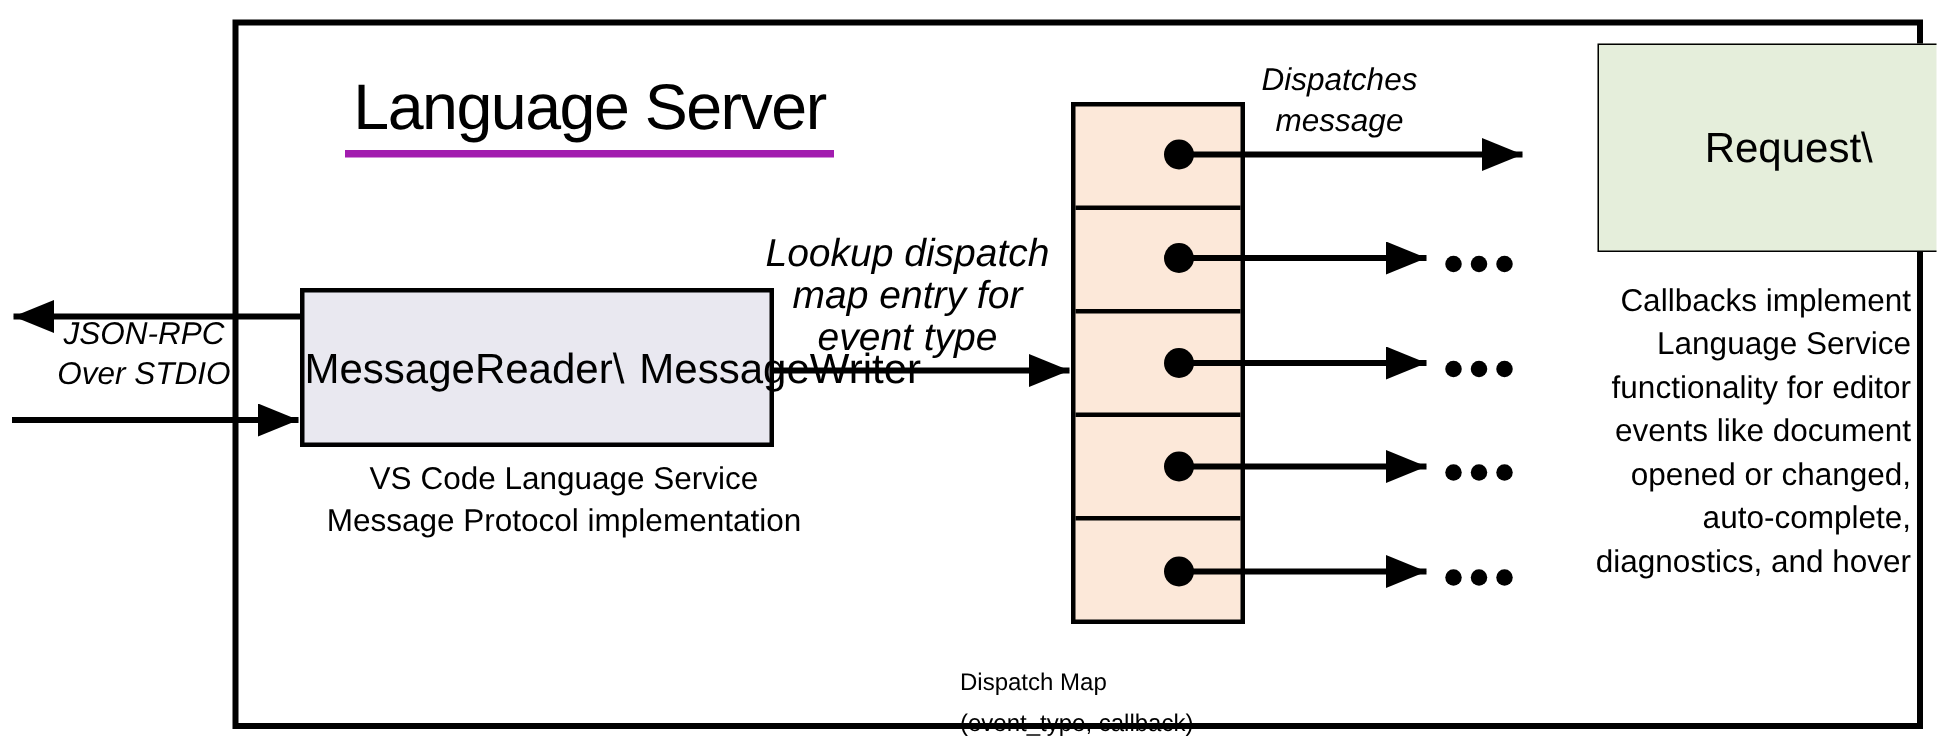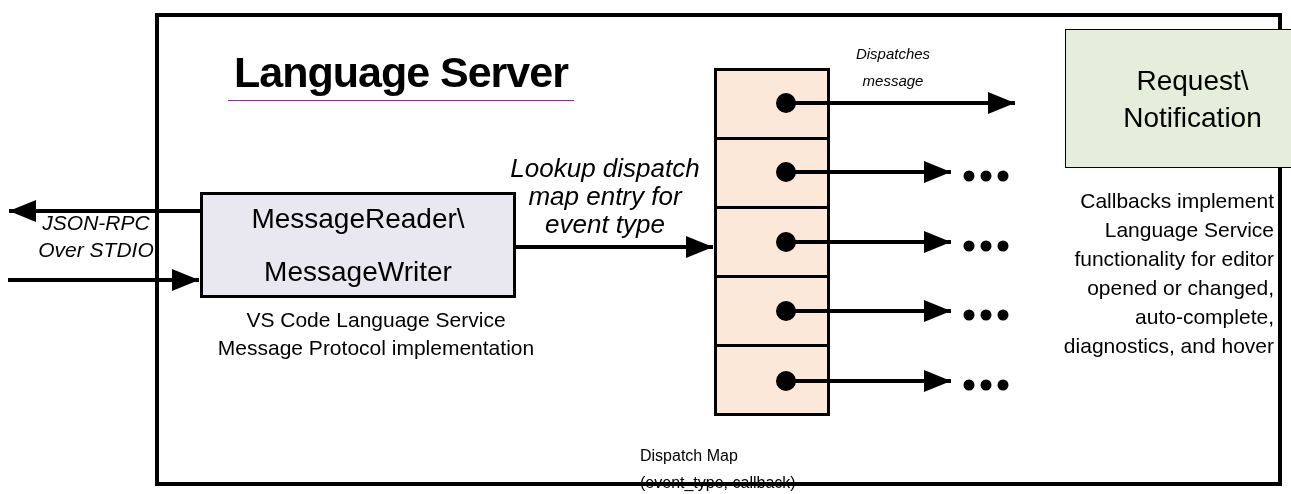--- a/index.html
+++ b/index.html
@@ -12,45 +12,45 @@
   .abs { position: absolute; }
 
   .outer-box {
     left: 155px; top: 13px; width: 1127px; height: 473px;
     border: 4px solid #000; box-sizing: border-box; background: #fff;
   }
 
   .title-wrap { left: 228px; top: 48px; width: 330px; text-align: center; }
   .title-text {
     display: inline-block; font-size: 43px; letter-spacing: -1px;
-    padding: 0 6px 3px 6px; border-bottom: 1px solid #a21caf; white-space: nowrap; font-weight: bold;
+    padding: 0 6px 3px 6px; border-bottom: 5px solid #a21caf; white-space: nowrap;
   }
 
   .message-box {
     left: 200px; top: 192px; width: 316px; height: 106px;
     border: 3px solid #000; box-sizing: border-box; background: #e9e8f0;
-    display: flex; flex-direction: column; align-items: center; justify-content: center;
+    display: flex; align-items: center; 
     font-size: 28px; line-height: 43px; text-align: center; white-space: nowrap; gap: 10px;
   }
   .message-caption {
     left: 196px; top: 306px; width: 360px; text-align: center;
     font-size: 21px; line-height: 28px;
   }
 
   .stdio-label {
     left: 10px; top: 209px; width: 172px; text-align: center;
     font-size: 21px; line-height: 27px; font-style: italic;
   }
   .lookup-label {
     left: 505px; top: 154px; width: 200px; text-align: center;
     font-size: 26px; line-height: 28px; font-style: italic;
   }
   .dispatches-label {
     left: 793px; top: 40px; width: 200px; text-align: center;
-    font-size: 15px; line-height: 27px; font-style: italic;
+    font-size: 21px; line-height: 27px; font-style: italic;
   }
 
   .dispatch-map {
     left: 714px; top: 68px; width: 116px; height: 348px;
     border: 3px solid #000; box-sizing: border-box; background: #fce8d9;
     display: flex; flex-direction: column;
   }
   .dispatch-cell { flex: 1; }
   .dispatch-cell + .dispatch-cell { border-top: 3px solid #000; }
   .dispatch-caption {
@@ -114,27 +114,27 @@
     <div>(event_type, callback)</div>
   </div>
 
   <div class="abs dispatches-label">
     <div>Dispatches</div>
     <div>message</div>
   </div>
 
   <div class="abs callback-box">
     <div>Request\</div>
-    <div>Notification</div>
   </div>
 
   <div class="abs callbacks-note">
     <div>Callbacks implement</div>
     <div>Language Service</div>
     <div>functionality for editor</div>
+    <div>events like document</div>
     <div>opened or changed,</div>
     <div>auto-complete,</div>
     <div>diagnostics, and hover</div>
   </div>
 
   <svg class="abs wires" width="1291" height="494" viewBox="0 0 1291 494">
     <defs>
       <marker id="arrowhead" markerUnits="userSpaceOnUse" markerWidth="30" markerHeight="24" refX="27" refY="11" orient="auto">
         <path d="M0,0 L27,11 L0,22 Z" fill="#000"></path>
       </marker>

